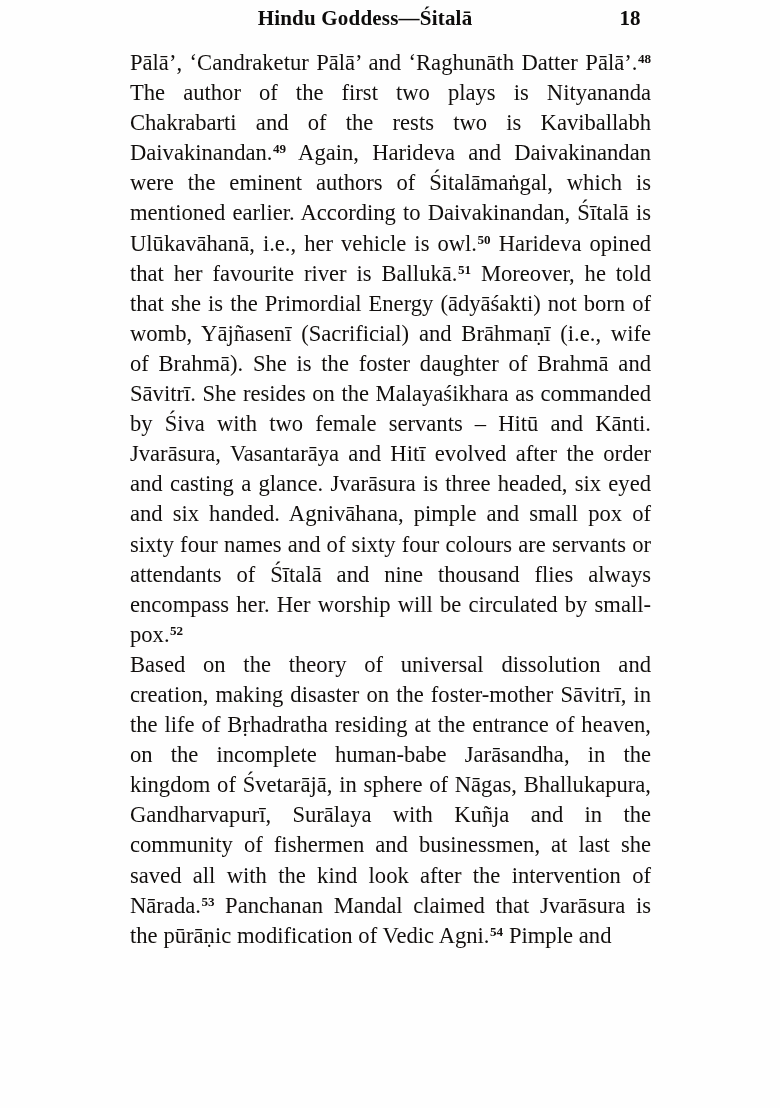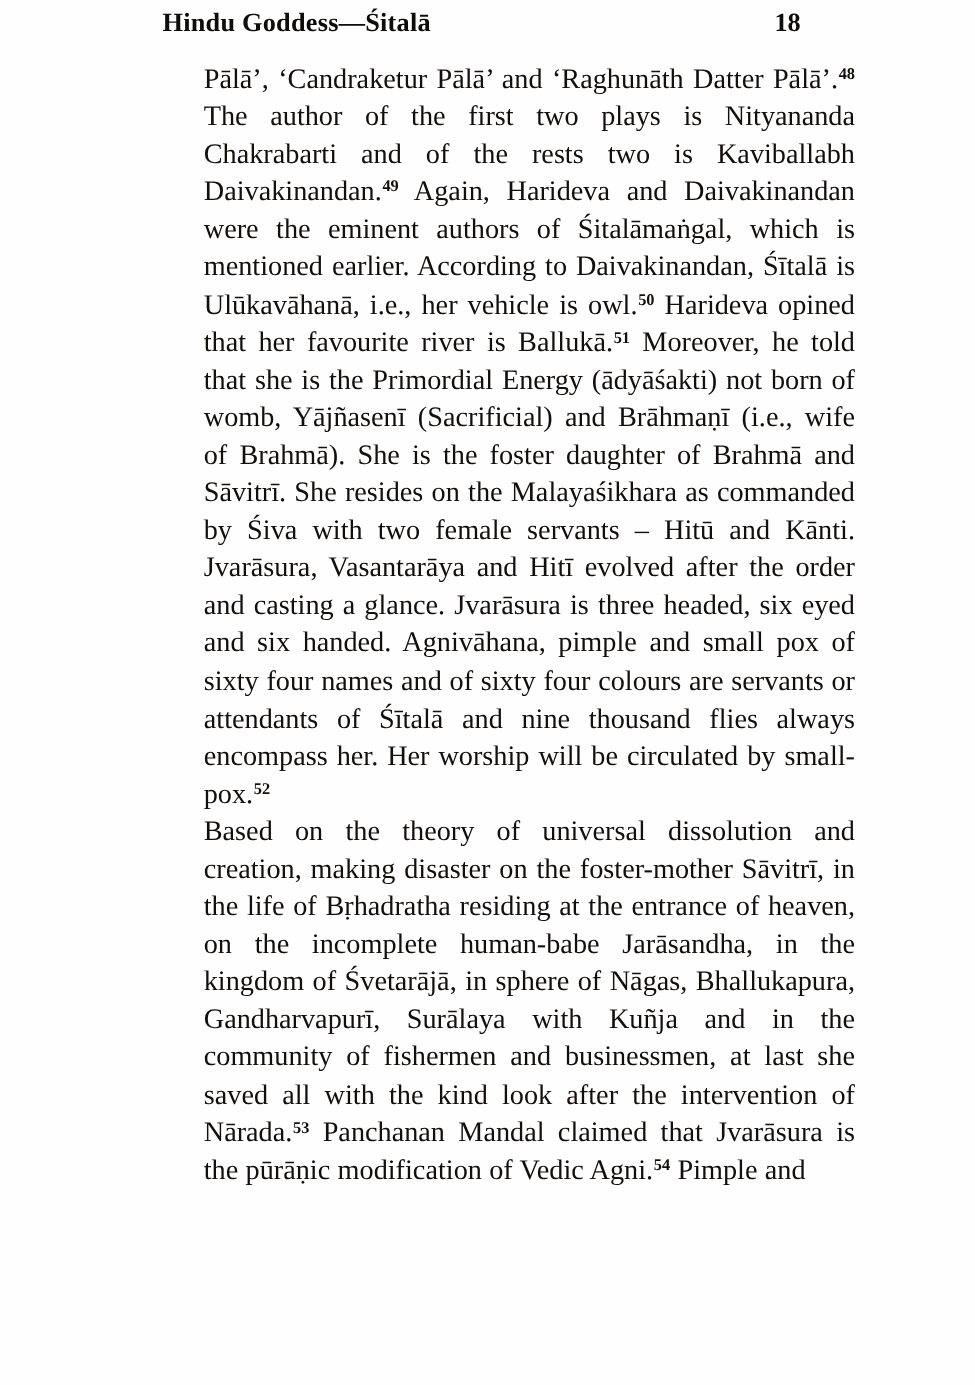--- a/index.html
+++ b/index.html
@@ -28,21 +28,21 @@
     left: 0;
     top: 0;
     width: 780px;
     height: 40px;
   }
   .header-title {
     position: absolute;
     left: 130px;
     top: 6px;
     width: 470px;
-    text-align: left;
+    text-align: center;
     font-size: 21px;
     font-weight: bold;
     letter-spacing: 0.2px;
     color: #0d0c0b;
     white-space: nowrap;
   }
   .header-folio {
     position: absolute;
     left: 600px;
     top: 6px;
@@ -52,21 +52,20 @@
     font-weight: bold;
     color: #0d0c0b;
   }
 
   
   .textblock {
     position: absolute;
     left: 130px;
     top: 48px;
     width: 521px;
-    margin-left: 33px;
   }
   .para {
     margin: 0;
     text-align: justify;
     text-align-last: left;
     text-justify: inter-word;
     font-size: 22.6px;
     line-height: 30.1px;
     color: #120f0d;
     word-spacing: 0.2px;

